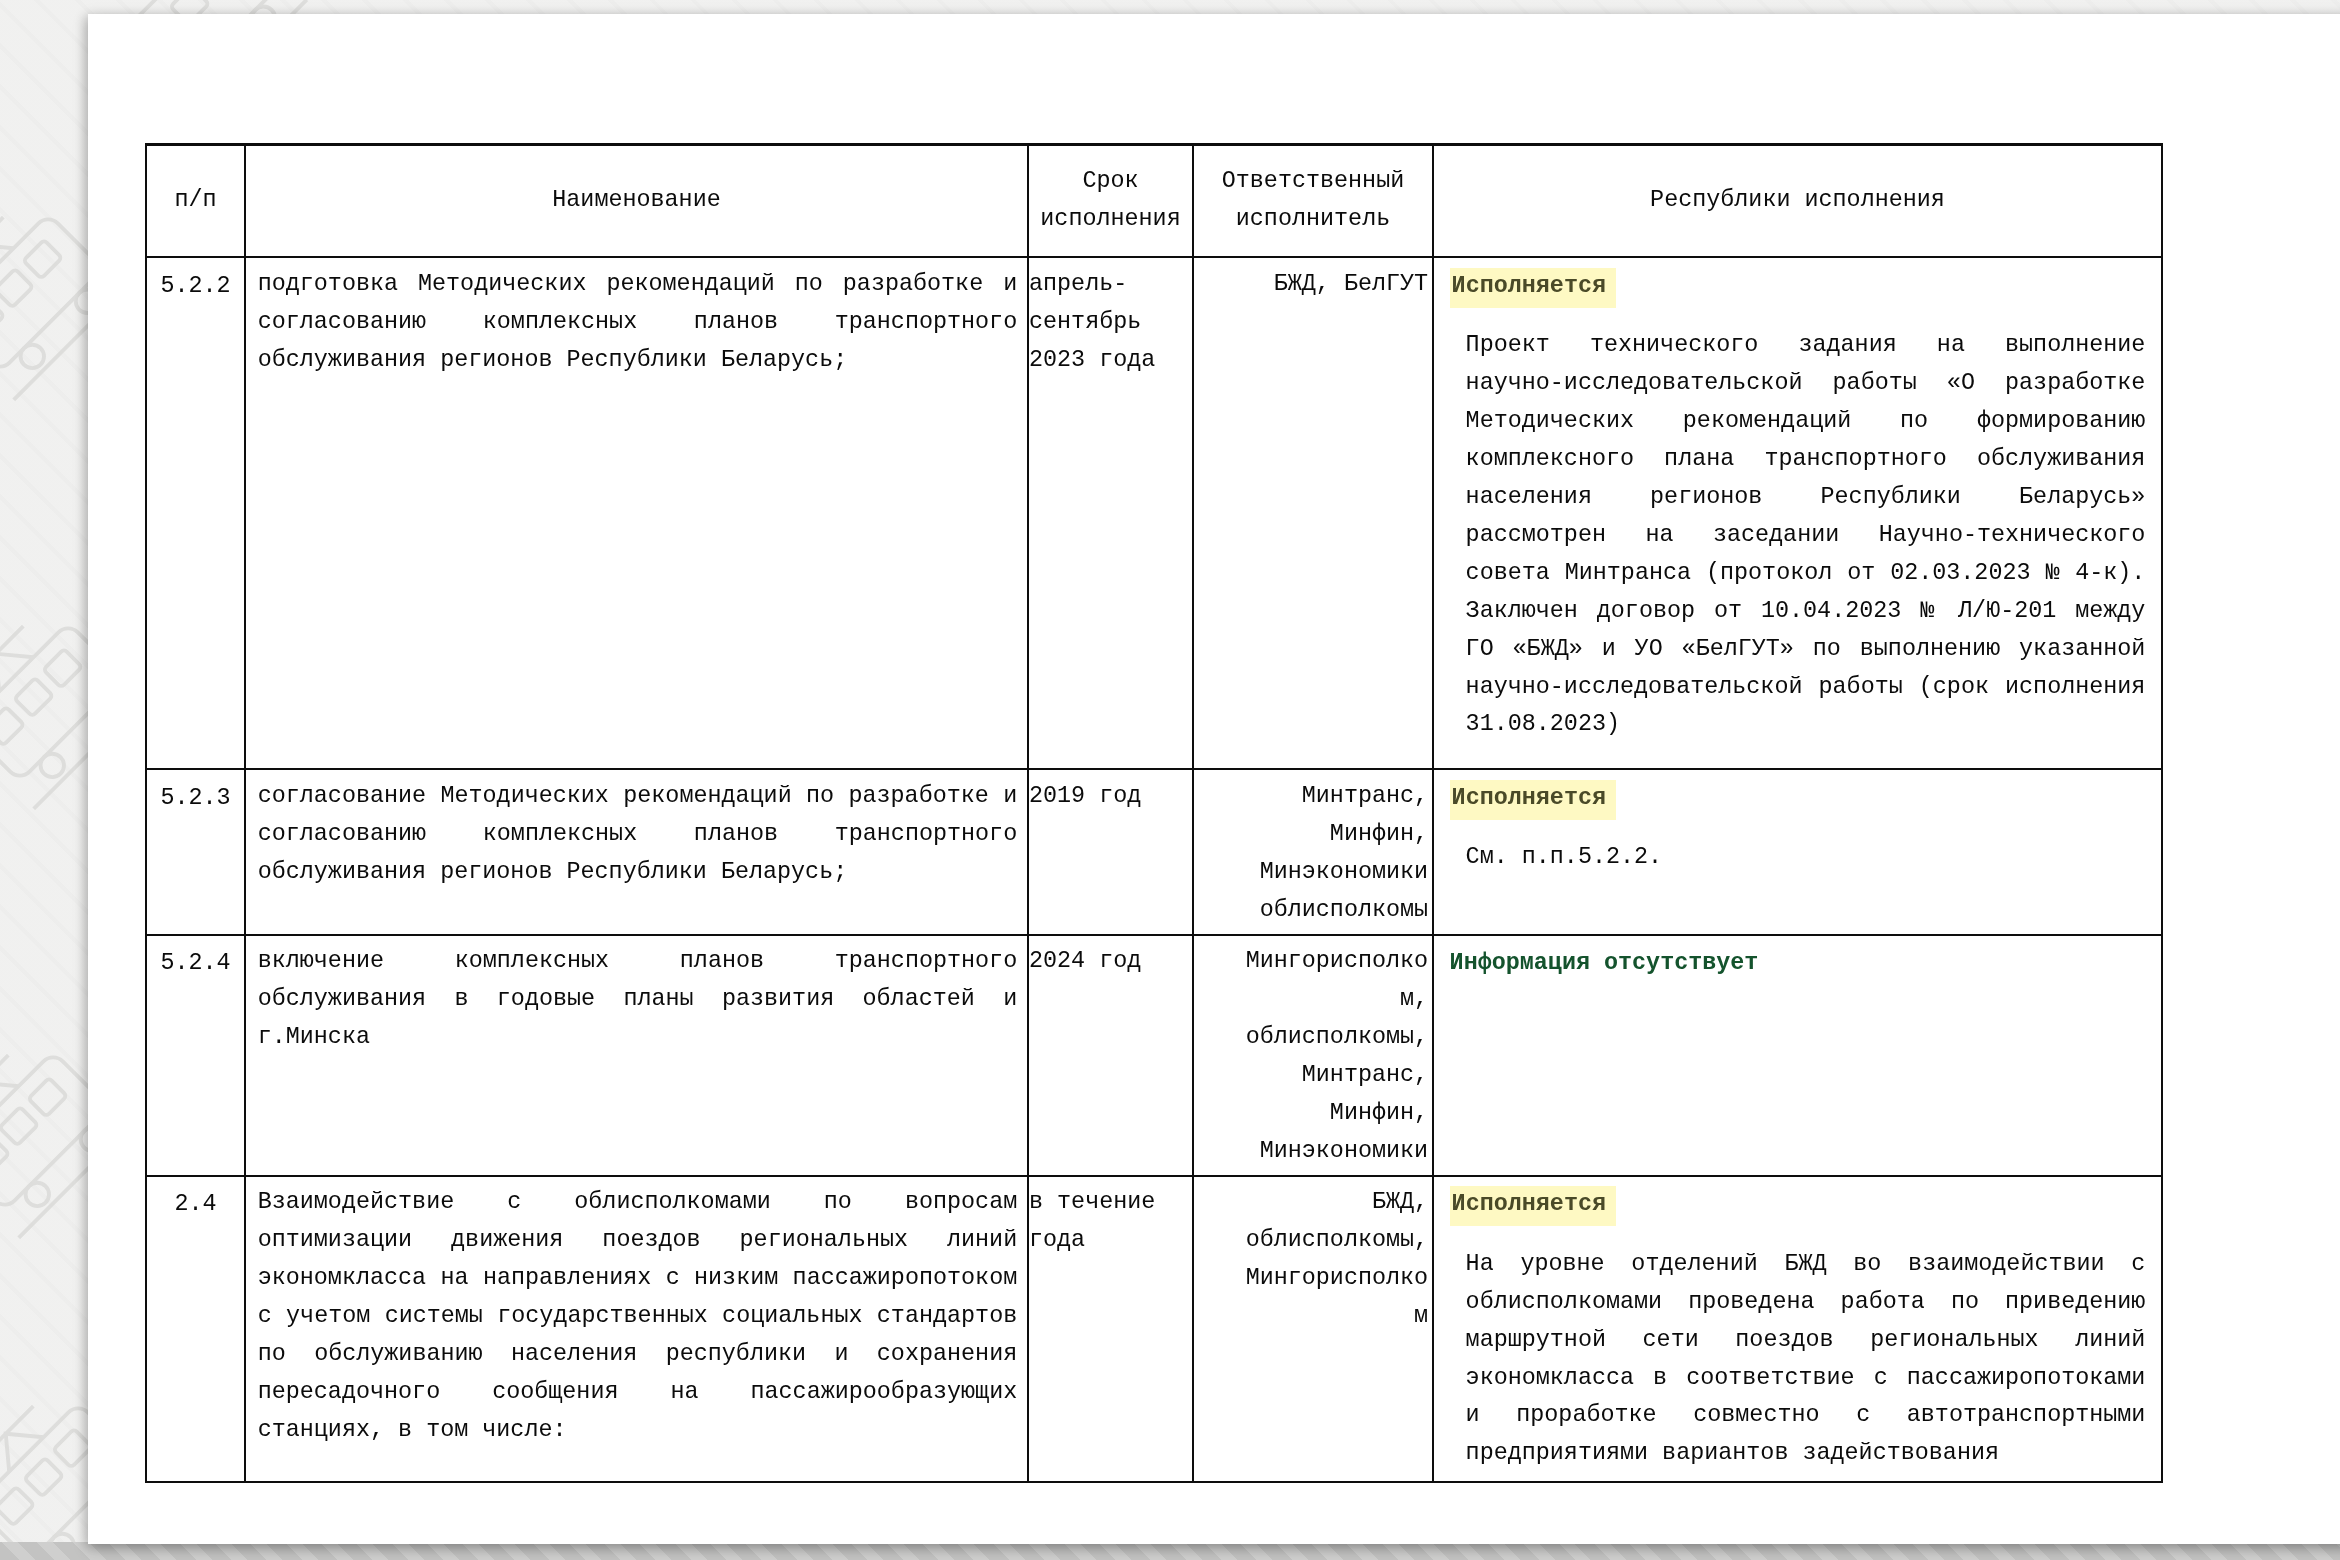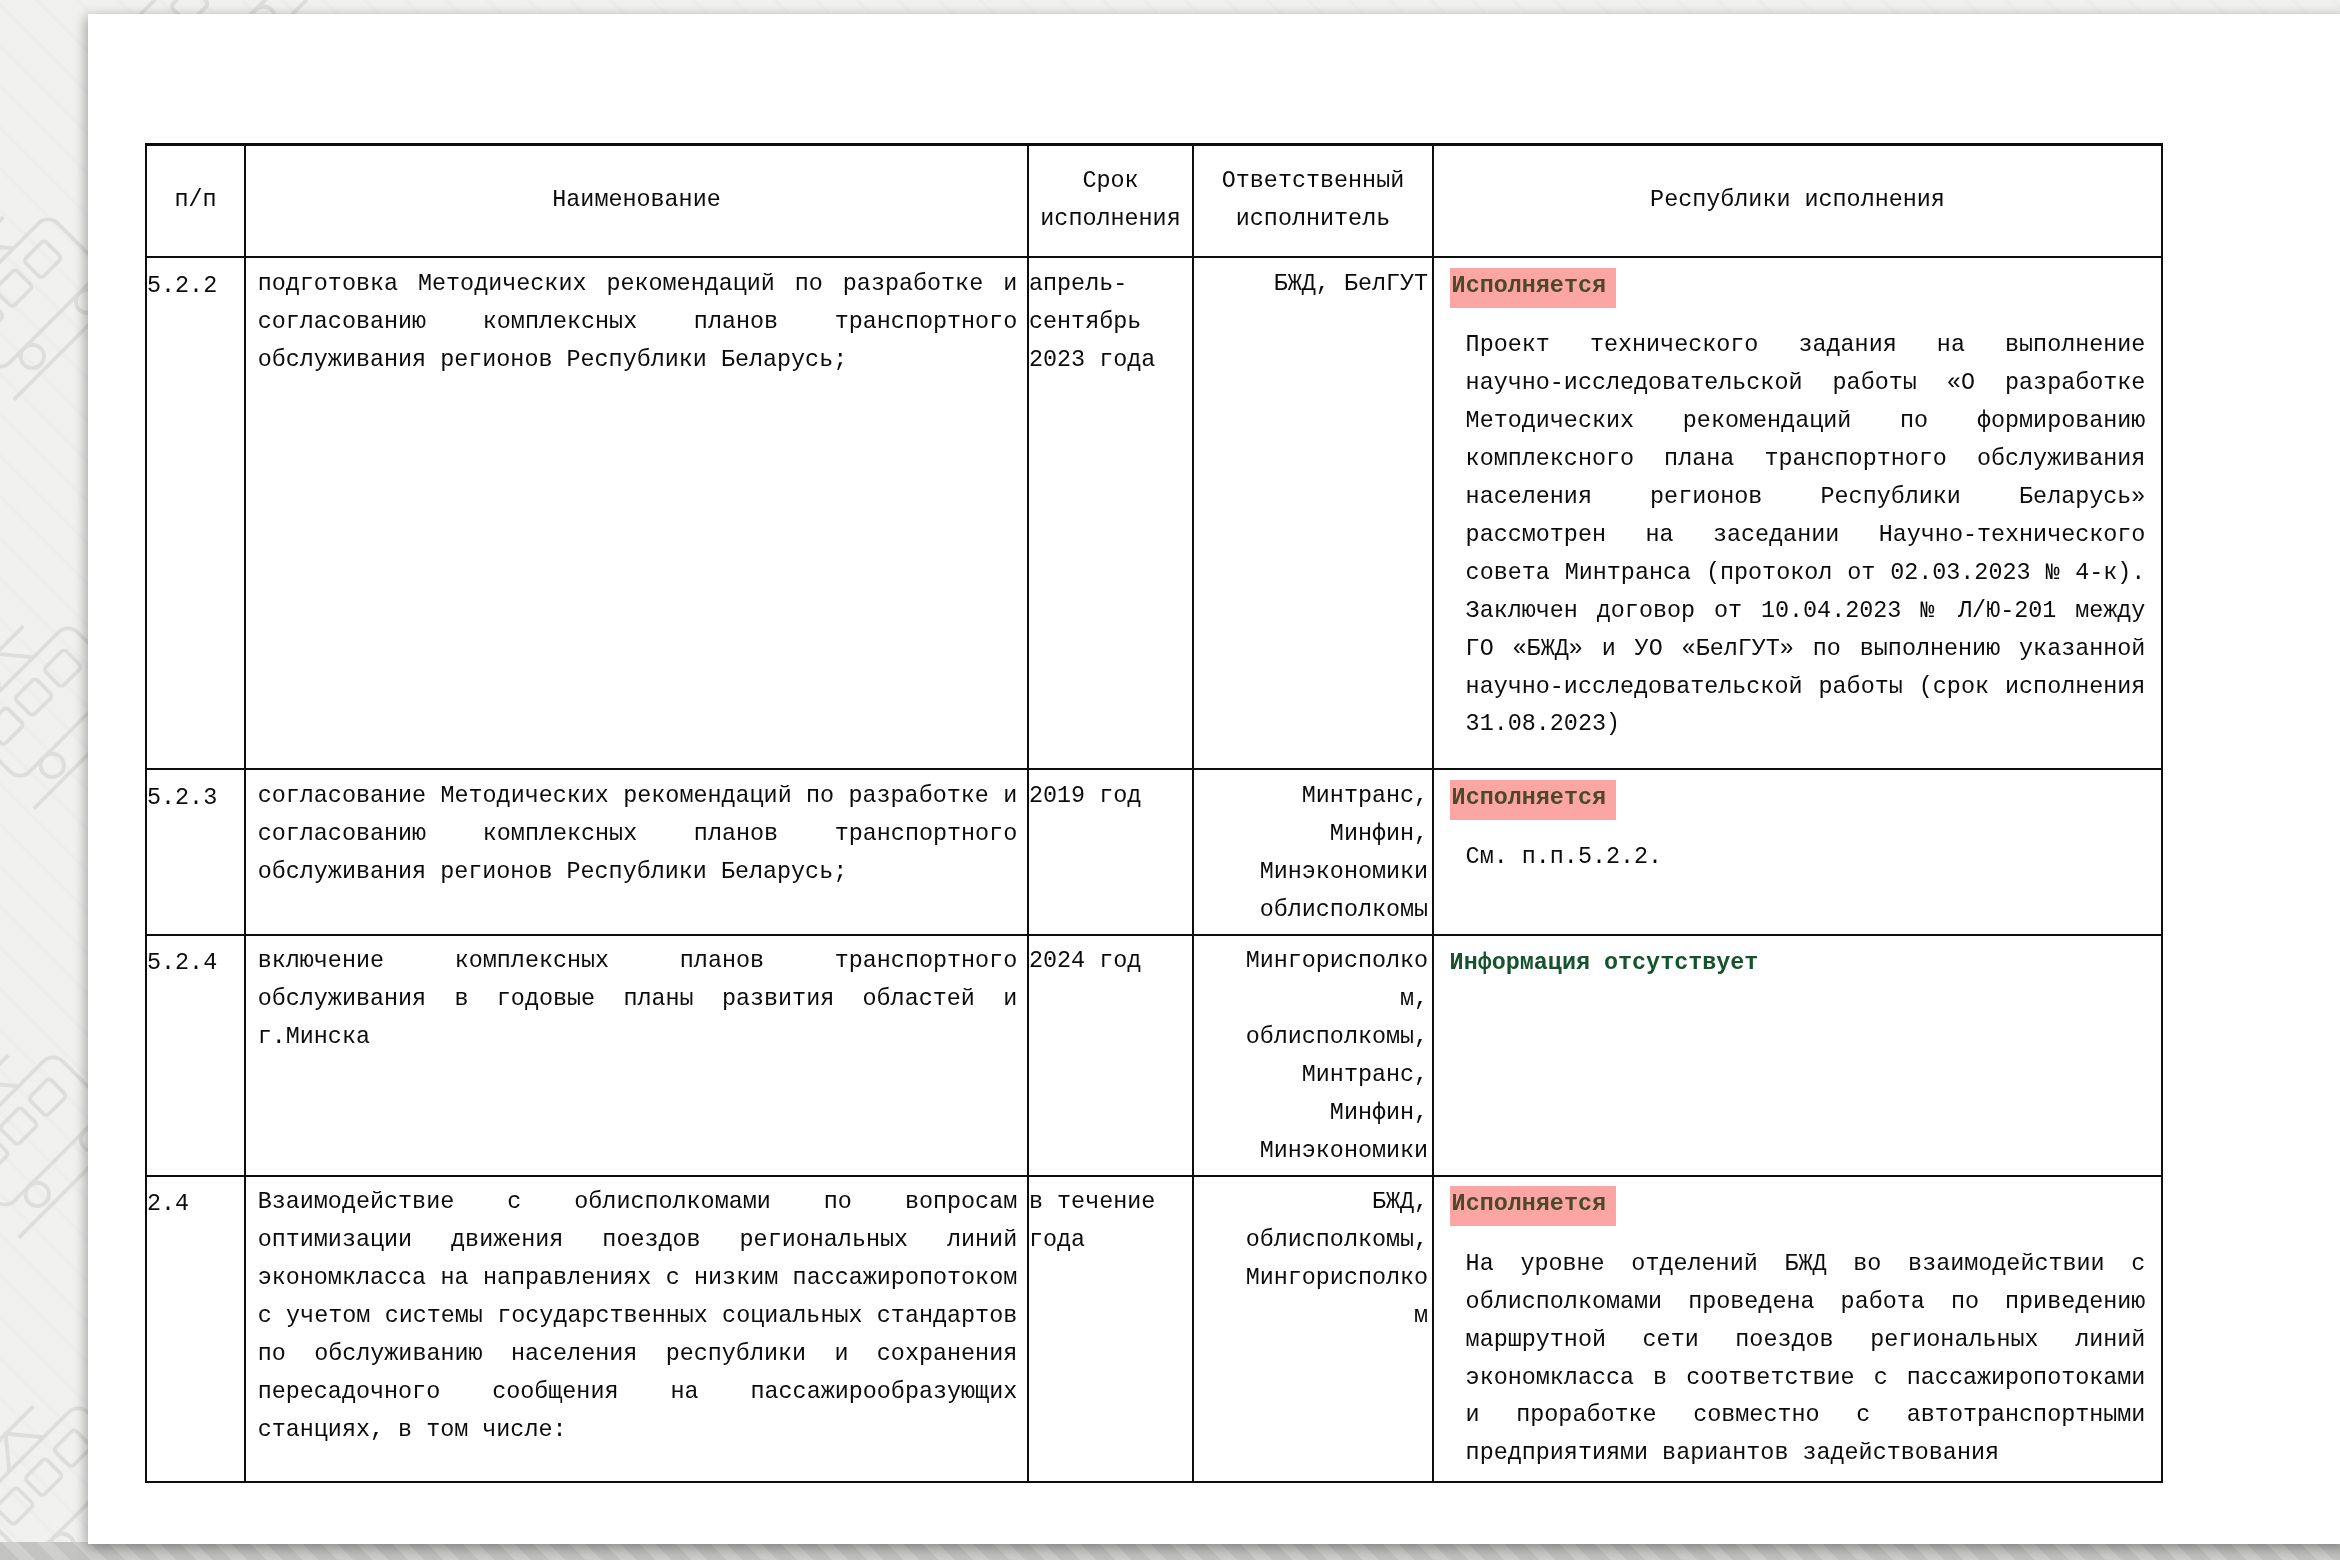--- a/index.html
+++ b/index.html
@@ -56,30 +56,30 @@
     line-height: 1.62;
     overflow: hidden;
   }
   .exec-table { border: 2.9px solid #0d0d0d; border-top-width: 3.9px; }
   .exec-table th {
     font-weight: normal;
     text-align: center;
     vertical-align: middle;
     padding: 3.9px 7.8px;
   }
-  td.c-num   { text-align: left; padding-top: 9.8px; }
+  td.c-num   { text-align: center; padding-top: 9.8px; }
   td.c-name  { text-align: justify; padding: 7.8px 9.8px 7.8px 11.7px; }
   td.c-term  { text-align: left; white-space: pre-line; padding-top: 7.8px; margin-left: 20px; }
   td.c-exec  { text-align: right; white-space: pre-line; padding: 7.8px 3.9px 3.9px 3.9px; }
   td.c-mon   { padding: 9.8px 15.6px 7.8px 15.6px; }
   .status {
     display: inline-block;
     font-weight: bold;
     color: #4a4a28;
-    background: #fca5a5;
+    background: #fef9c3;
     padding: 0 9.8px 2px 2px;
   }
   .status-plain {
     background: none;
     color: #14532d;
     padding: 0;
   }
   .mon-body {
     margin-top: 19.5px;
     text-align: justify;

